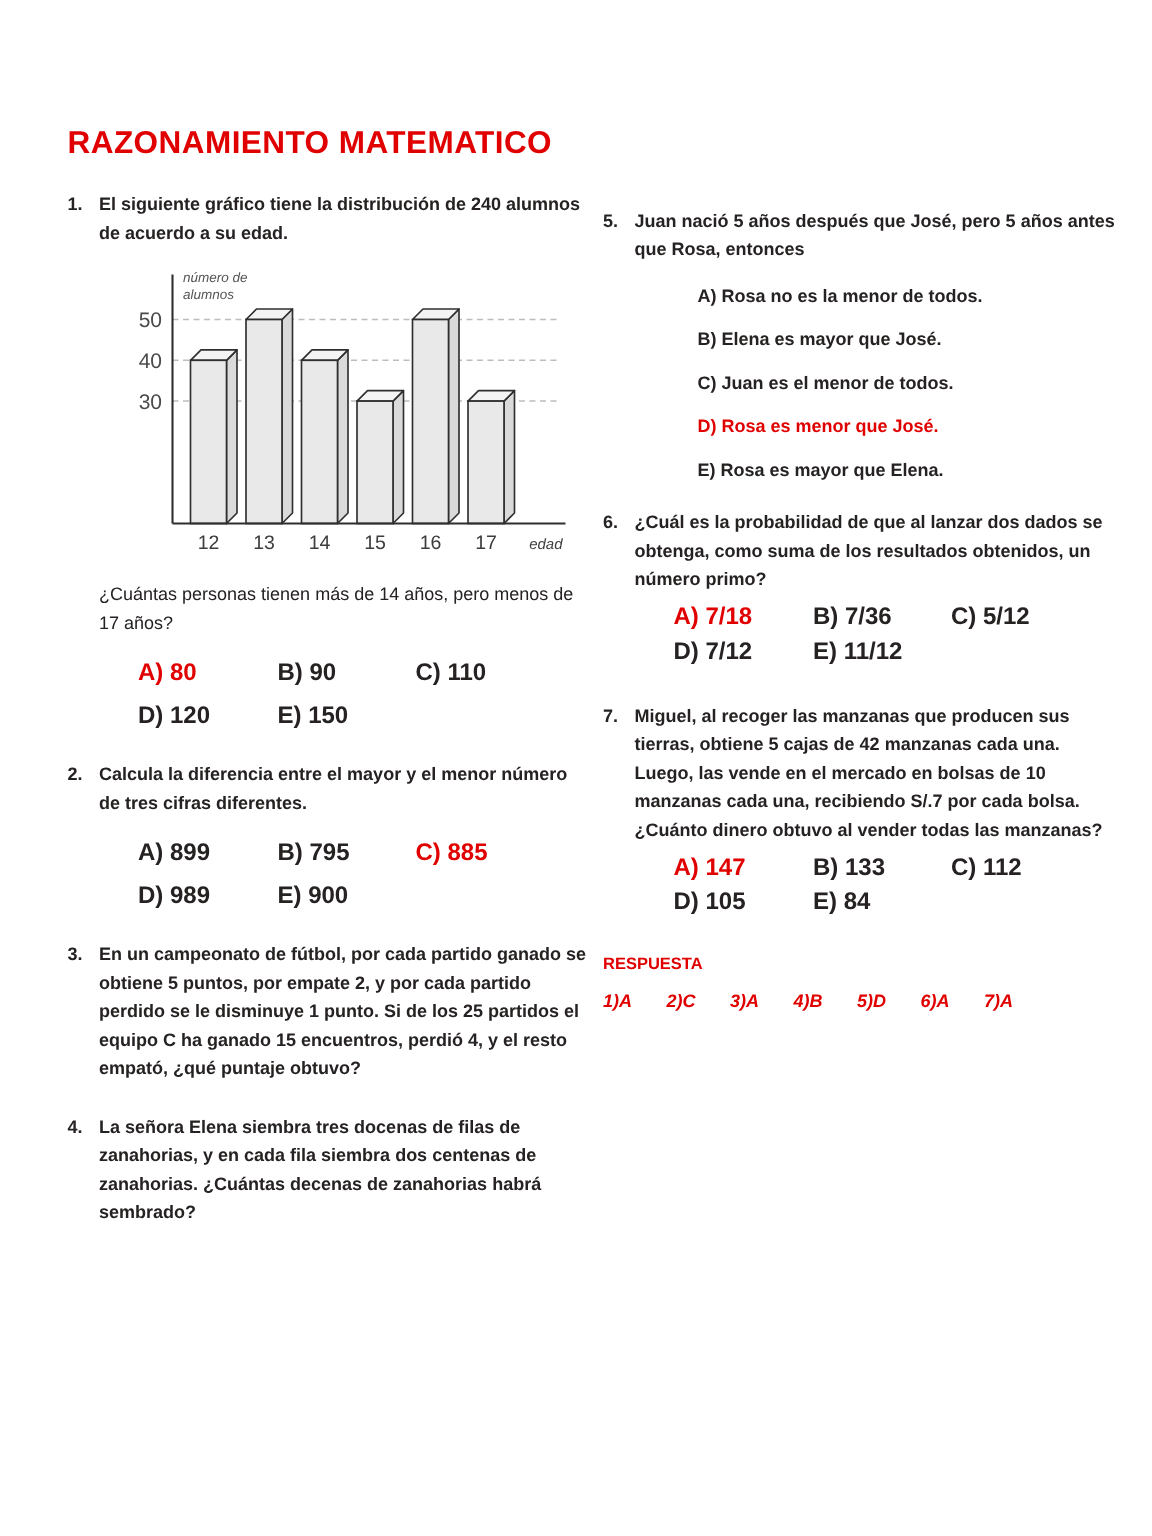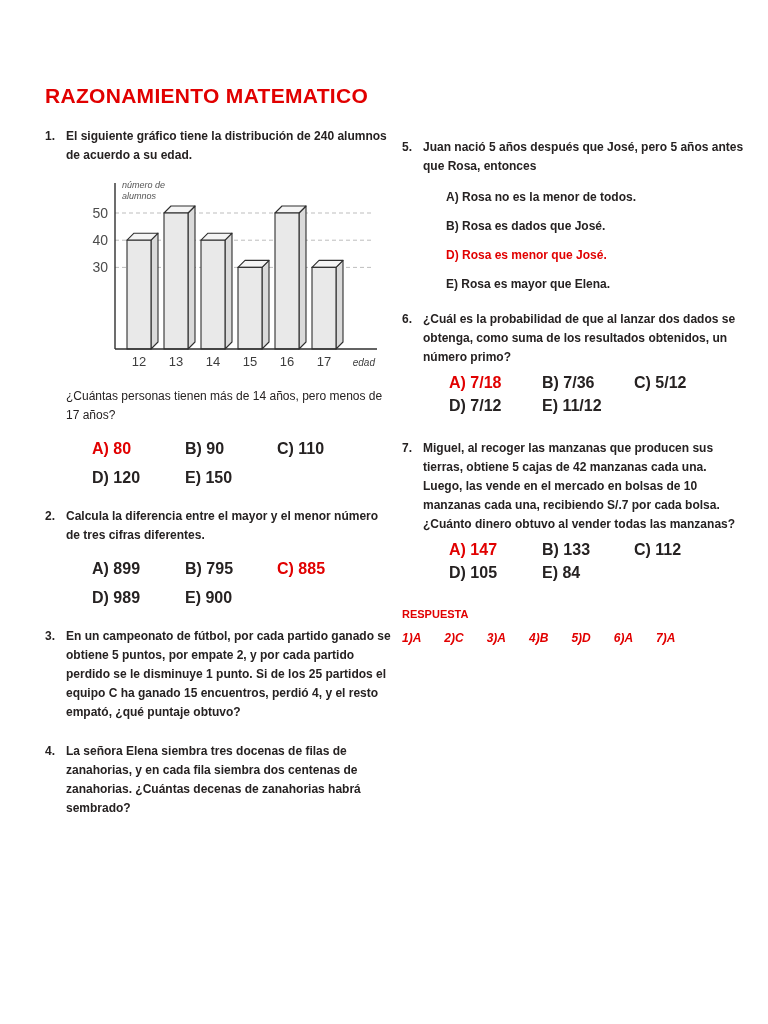--- a/index.html
+++ b/index.html
@@ -32,21 +32,21 @@
   .chart  { margin:8px 0 0 40px; height:208px; }
   .chart svg { font-family:"Liberation Sans", sans-serif; }
 
   .opts {
     display:grid; grid-template-columns:93px 92px auto;
     row-gap:10px; margin:14px 0 0 47px;
     font-size:16px; font-weight:700; line-height:19px;
   }
   .opts.tight { row-gap:4px; margin-top:6px; }
 
-  .opts-list { margin:12px 0 0 44px; font-size:12px; font-weight:700; line-height:19px; }
+  .opts-list { margin:12px 0 0 63px; font-size:12px; font-weight:700; line-height:19px; }
   .opts-list .opt { display:block; margin-bottom:10px; }
 
   .red { color:var(--accent, #e10000); }
 
   .respuesta { margin-top:26px; }
   .resp-heading { font-size:11px; font-weight:700; color:var(--accent, #e10000); }
   .resp-answers {
     display:flex; gap:23px; margin-top:11px;
     font-size:12px; font-weight:700; color:var(--accent, #e10000);font-style:italic;
   }
@@ -151,21 +151,22 @@
 
   <div class="col col-right">
 
     <section class="question" style="margin-top:0;">
       <div class="q-head">
         <span class="q-num">5.</span>
         <span class="q-text">Juan nació 5 años después que José, pero 5 años antes que Rosa, entonces</span>
       </div>
       <div class="opts-list">
         <span class="opt">A) Rosa no es la menor de todos.</span>
-        <span class="opt">B) Rosa es dados que José.</span>
+        <span class="opt">B) Elena es mayor que José.</span>
+        <span class="opt">C) Juan es el menor de todos.</span>
         <span class="opt red">D) Rosa es menor que José.</span>
         <span class="opt">E) Rosa es mayor que Elena.</span>
       </div>
     </section>
 
     <section class="question" style="margin-top:16px;">
       <div class="q-head">
         <span class="q-num">6.</span>
         <span class="q-text">¿Cuál es la probabilidad de que al lanzar dos dados se obtenga, como suma de los resultados obtenidos, un número primo?</span>
       </div>

